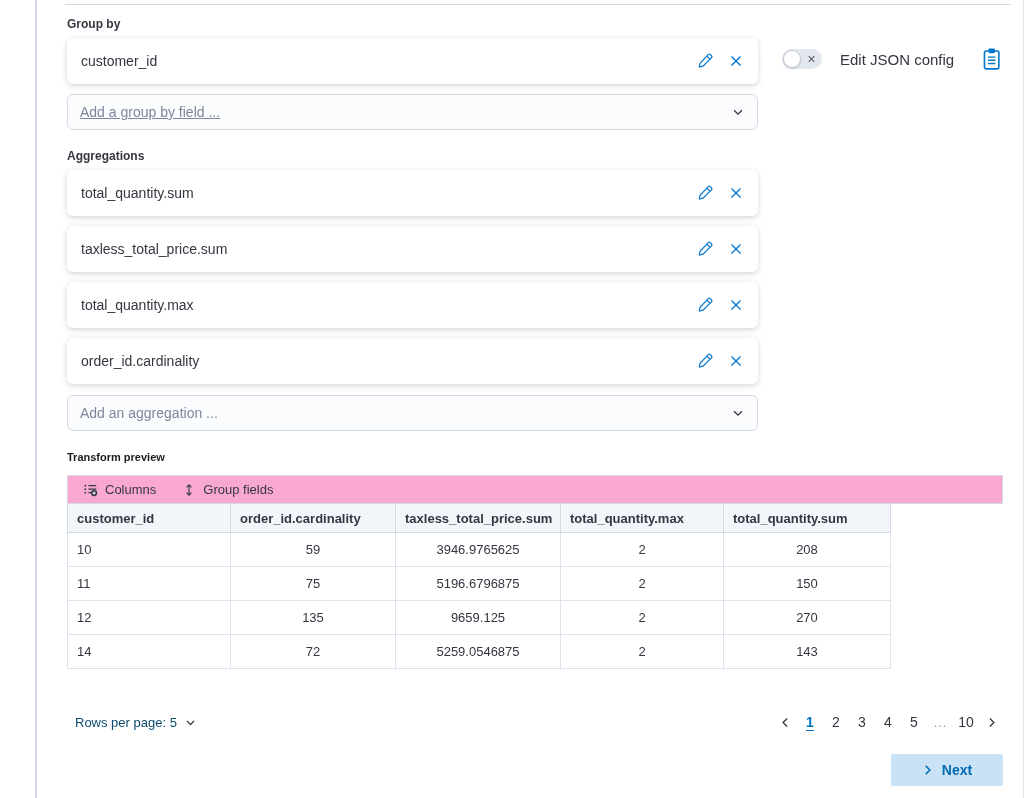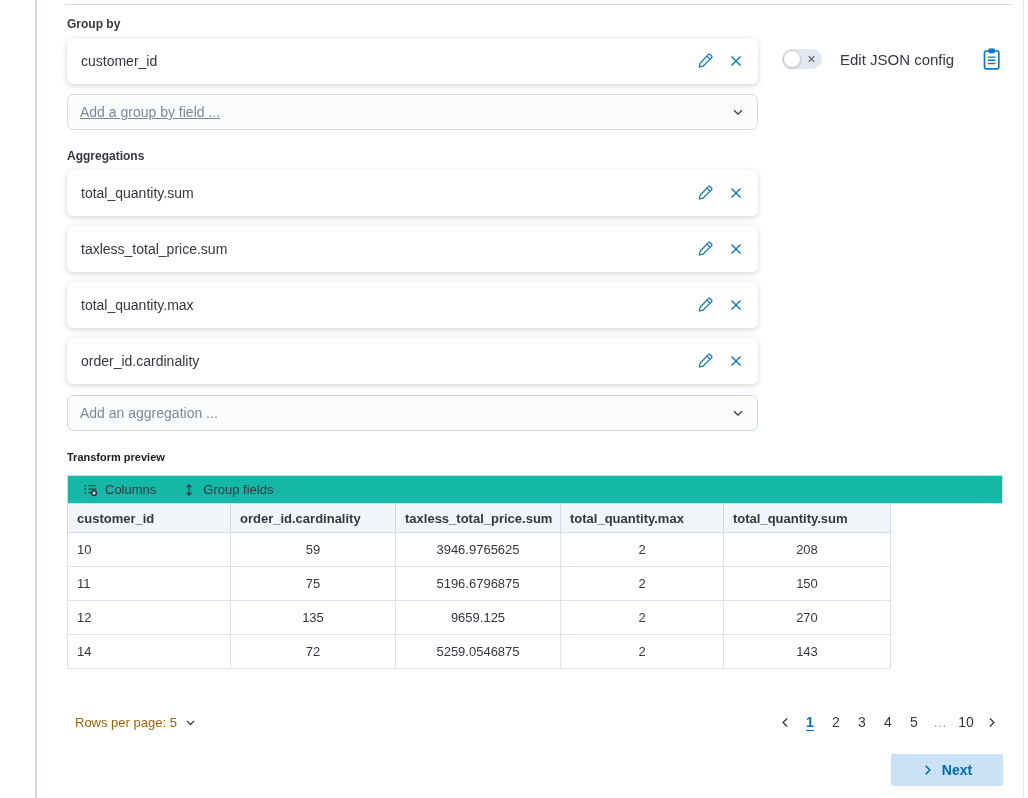--- a/index.html
+++ b/index.html
@@ -33,35 +33,35 @@
   .json-row { position:absolute; left:782px; top:47px; height:24px; display:flex; align-items:center; }
   .switch { position:relative; width:40px; height:20px; border-radius:10px; background:#e3e7ef; cursor:pointer; flex:0 0 auto; }
   .switch .thumb { position:absolute; left:1px; top:1px; width:18px; height:18px; border-radius:50%;
                    background:#fff; border:1px solid #c3cad8; box-shadow:0 1px 2px rgba(0,0,0,.15); }
   .switch .off-x { position:absolute; right:6px; top:50%; transform:translateY(-50%); display:inline-flex; color:#53575e; }
   .json-label { margin-left:18px; font-size:15px; color:#343741; }
   .copy-btn { position:absolute; left:981px; top:47px; width:22px; height:24px; color:#0077cc; cursor:pointer; display:inline-flex; }
 
   .preview-title { position:absolute; left:67px; top:451px; font-size:11px; font-weight:700; color:#1a1c21; }
 
-  .grid-toolbar { position:absolute; left:67px; top:475px; width:936px; height:29px; background:#14b8a6;
+  .grid-toolbar { position:absolute; left:67px; top:475px; width:936px; height:29px; background:#f9a8d4;
                   border:1px solid #d3dae6; display:flex; align-items:center; padding:0 16px; gap:26px; }
   .toolbar-btn { display:inline-flex; align-items:center; gap:7px; font-size:13px; color:#343741; cursor:pointer; }
   .toolbar-btn svg { width:14px; height:14px; }
 
   table.grid { position:absolute; left:67px; top:503px; border-collapse:collapse; table-layout:fixed; width:823px; font-size:13px; }
   table.grid th { background:#f2f5fa; font-weight:700; text-align:left; height:29px; padding:0 9px;
                   border:1px solid #d3dae6; color:#343741; cursor:pointer; }
   table.grid td { height:34px; padding:0 9px; border:1px solid #dde3ee; border-top:none; background:#fff; color:#343741; }
   table.grid td.num { text-align:center;margin-top:16px; }
   table.grid col.c0 { width:163px; } table.grid col.c1 { width:165px; } table.grid col.c2 { width:165px; }
   table.grid col.c3 { width:163px; } table.grid col.c4 { width:167px; }
 
   .grid-footer { position:absolute; left:67px; top:708px; width:936px; height:28px; display:flex; align-items:center; }
-  .rpp { display:inline-flex; align-items:center; gap:7px; font-size:13px; padding-left:8px; color:#a16207; cursor:pointer; }
+  .rpp { display:inline-flex; align-items:center; gap:7px; font-size:13px; padding-left:8px; color:#0c4a6e; cursor:pointer; }
   .rpp .chev { display:inline-flex; color:#343741; }
   .pagination { margin-left:auto; display:flex; align-items:center; font-size:14px; }
   .page-btn { min-width:24px; height:24px; display:inline-flex; align-items:center; justify-content:center;
               color:#343741; cursor:pointer; margin:0 1px; }
   .page-btn.active { color:#0071c2; font-weight:700; text-decoration:underline; text-underline-offset:3px; }
   .page-btn.ellipsis { color:#98a2b3; cursor:default; }
   .page-arrow { width:24px; height:24px; display:inline-flex; align-items:center; justify-content:center; color:#343741; cursor:pointer; }
 
   .next-btn { position:absolute; left:891px; top:754px; width:112px; height:32px; border:none; border-radius:2px;
               background:#c9e2f5; color:#006bb4; font-family:inherit; font-size:14px; font-weight:700;

